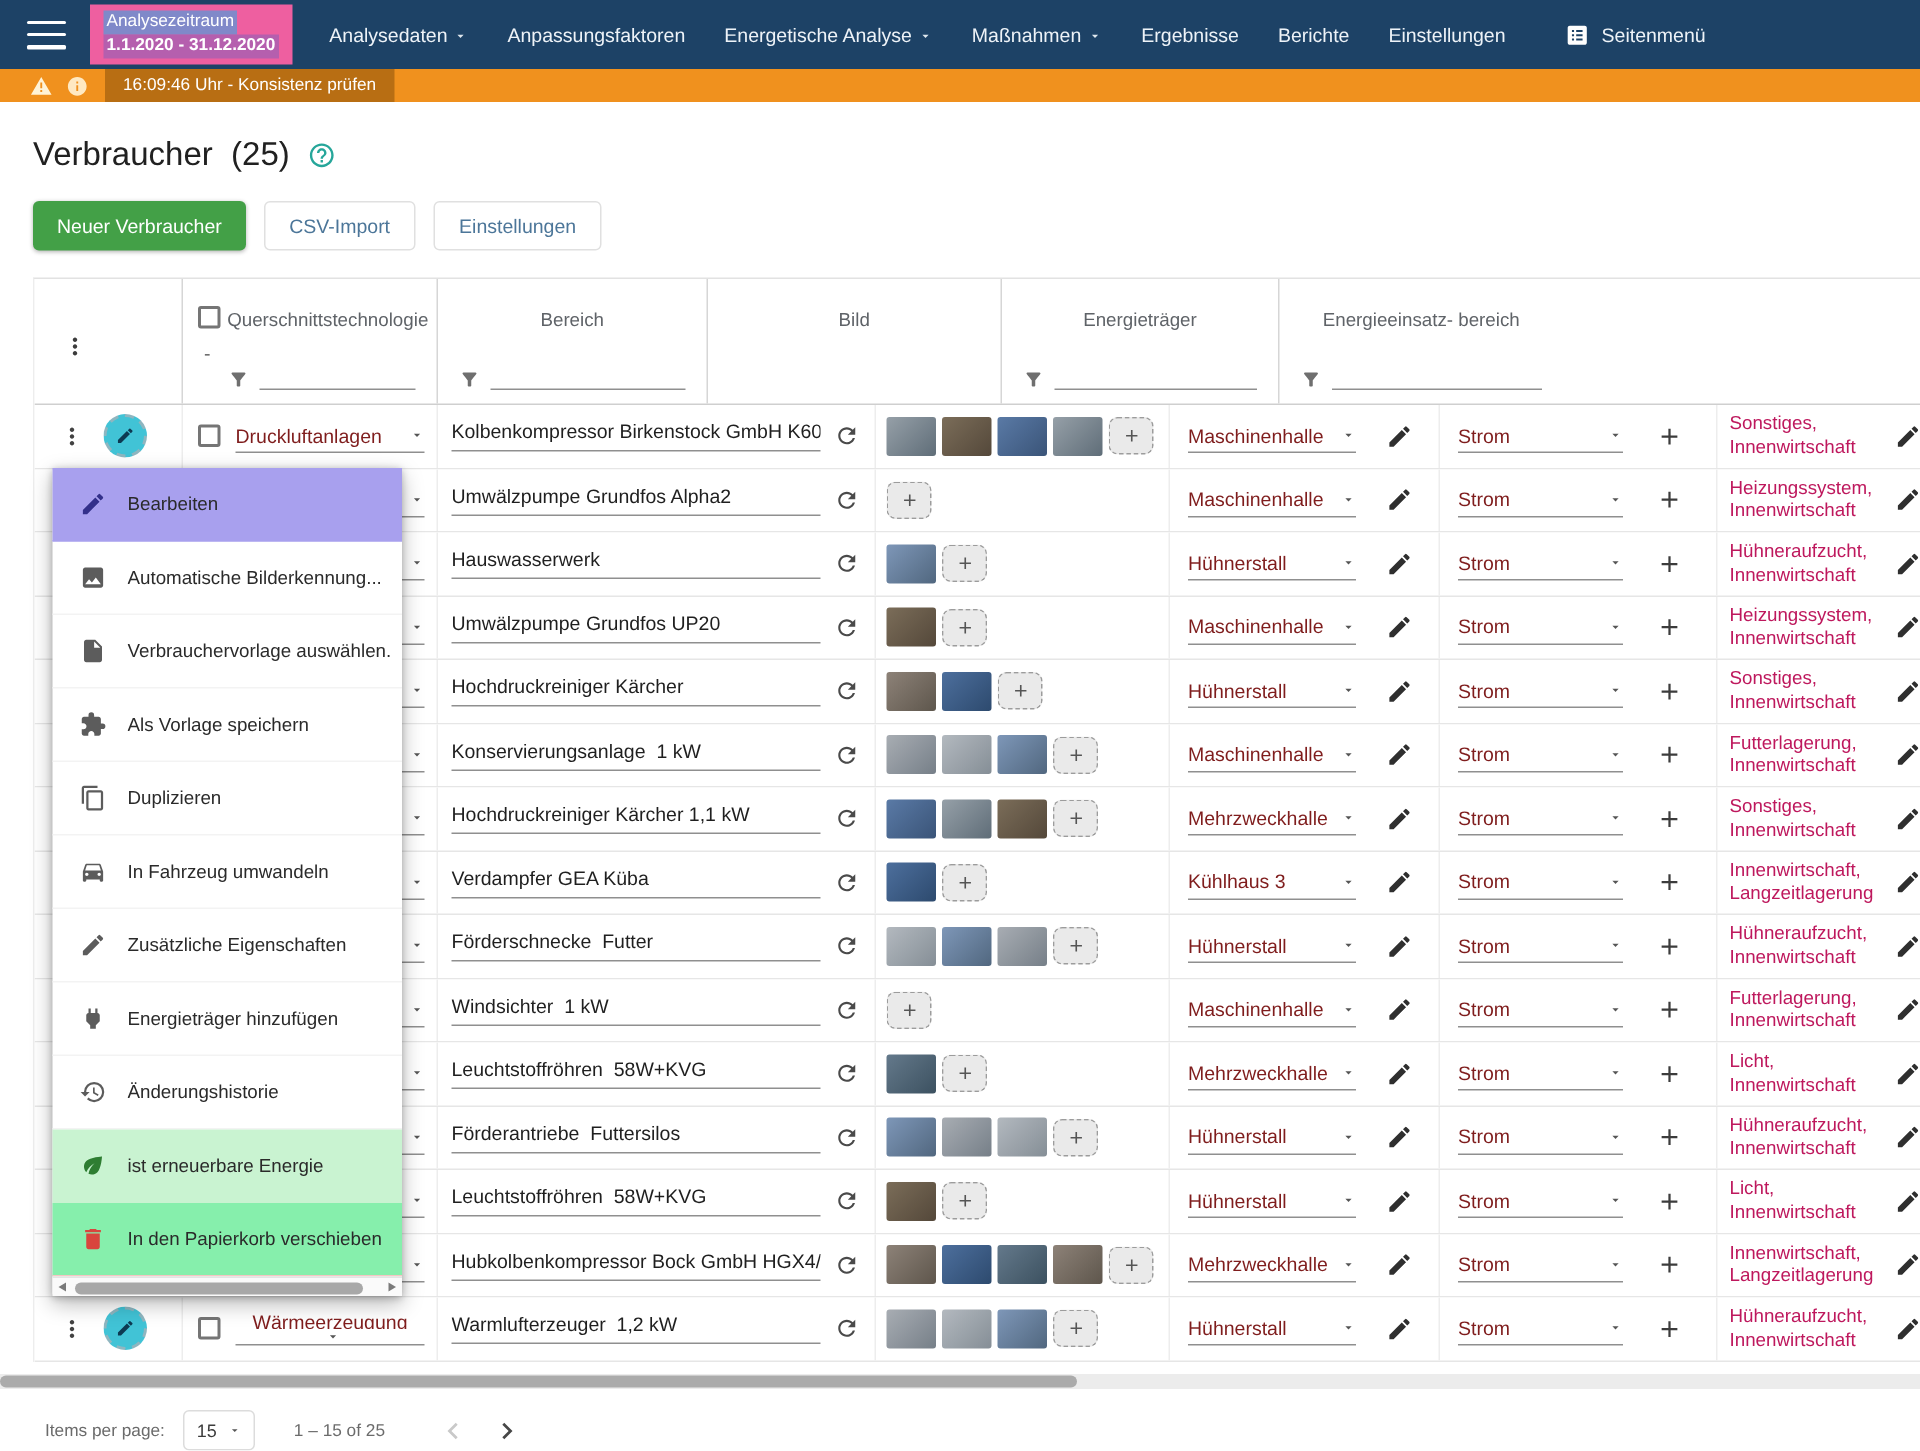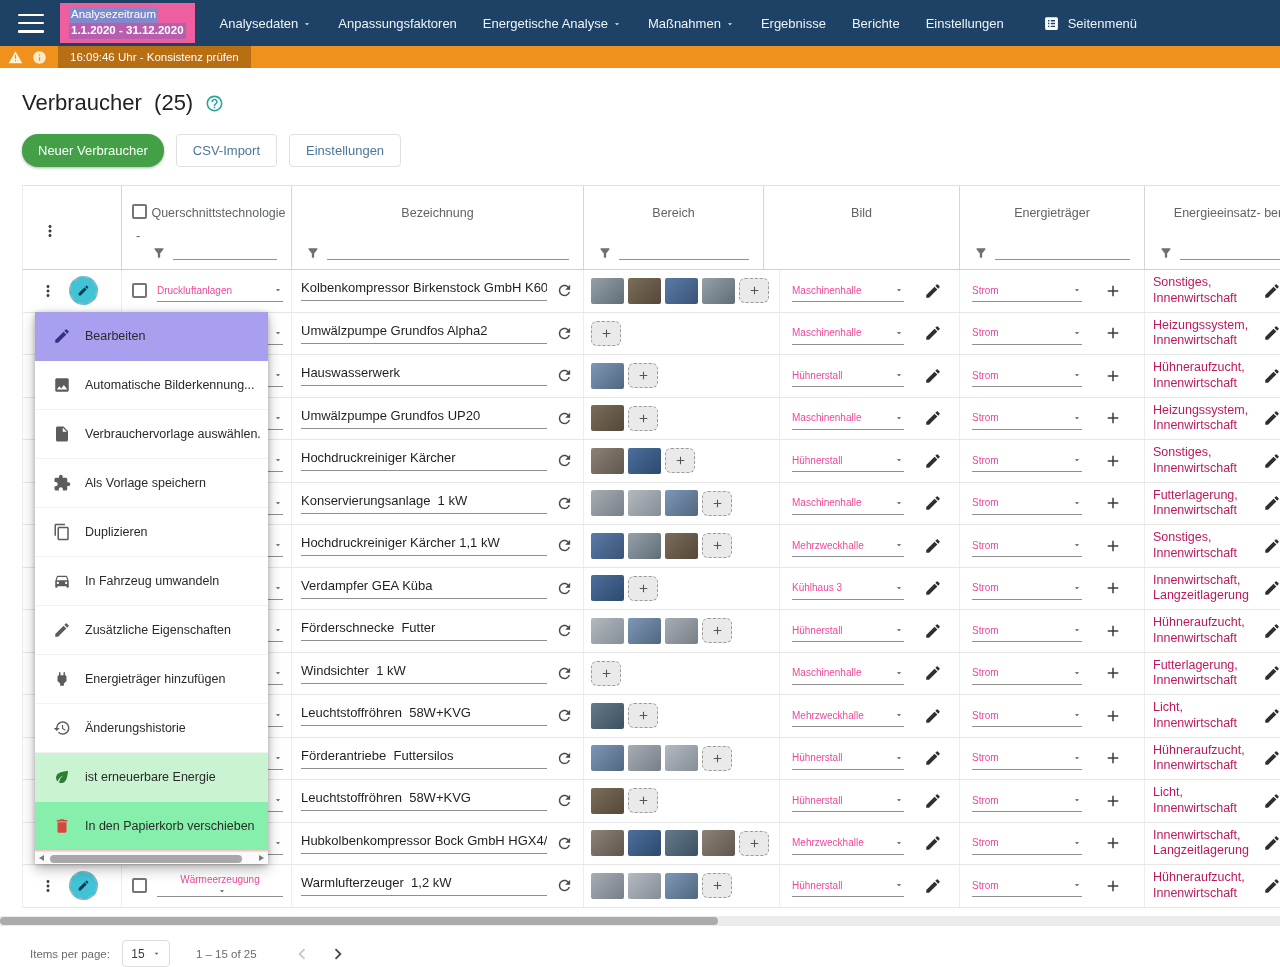--- a/index.html
+++ b/index.html
@@ -16,32 +16,32 @@
   .period-chip{background:#ee5fa0;padding:4px 9px;display:flex;flex-direction:column;line-height:1.35;margin-right:12px;cursor:pointer}
   .period-l1{font-size:11.5px;color:#fff;background:#8089c9;align-self:flex-start;padding:0 2px}
   .period-l2{font-size:11.5px;color:#fff;font-weight:bold;background:rgba(110,95,190,.45);padding:0 2px}
   .nav-items{display:flex;align-items:center;height:100%}
   .nav-item{display:flex;align-items:center;gap:4px;padding:0 13px;height:100%;color:#eef3f8;font-size:13px;cursor:pointer;white-space:nowrap}
   .caret{width:10px;height:10px;color:#dfe7ee;margin-top:2px}
   .side-menu-btn{display:flex;align-items:center;gap:8px;color:#eef3f8;font-size:13px;padding:0 14px;margin-left:12px;cursor:pointer}
   .sm-ic{width:17px;height:17px;color:#fff}
 
   
-  .alertbar{height:22px;background:#f0911e;display:flex;align-items:center;padding-left:8px;gap:9px;color:#fff}
+  .alertbar{height:22px;background:#f0911e;display:flex;align-items:center;padding-left:20px;gap:9px;color:#fff}
   .al-ic{width:15px;height:15px;color:#ffe9c2;cursor:pointer}
   .al-ic.warn{color:#fff3d6}
   .alert-chip{height:100%;background:rgba(80,45,0,.35);display:flex;align-items:center;padding:0 12px;font-size:11.5px;margin-left:2px;cursor:pointer;white-space:nowrap}
 
   
   .content{padding-left:22px;position:relative}
   .title-row{display:flex;align-items:center;gap:12px;margin-top:22px}
   h1{font-size:22px;font-weight:400;color:#212121;white-space:pre}
   .help-ic{width:19px;height:19px;color:#26a69a;cursor:pointer}
   .btn-row{display:flex;gap:12px;margin-top:18px}
-  .btn-green{background:#43a047;color:#fff;border:none;border-radius:16px;font-size:13px;padding:8px 16px;font-family:inherit;box-shadow:0 1px 3px rgba(0,0,0,.3);cursor:pointer}
+  .btn-green{background:#43a047;color:#fff;border:none;border-radius:4px;font-size:13px;padding:8px 16px;font-family:inherit;box-shadow:0 1px 3px rgba(0,0,0,.3);cursor:pointer}
   .btn-outline{background:#fff;color:#4c7699;border:1px solid #e0e0e0;border-radius:4px;font-size:13px;padding:8px 16px;font-family:inherit;cursor:pointer}
 
   
   .table-wrap{margin-top:18px;width:1258px;overflow:hidden;border-top:1px solid #e2e2e2;border-left:1px solid #ededed}
   .thead{display:flex;height:84px;border-bottom:1px solid #cfcfcf;width:1311px;background:#fff}
   .th{border-left:1px solid #d6d6d6;display:flex;flex-direction:column;position:relative;color:#5f6368;font-size:12.5px}
   .th:first-child{border-left:none}
   .th-label{text-align:center;padding:20px 4px 0;white-space:nowrap;overflow:hidden}
   .th-filter{margin-top:auto;display:flex;align-items:flex-end;padding:0 14px 9px}
   .th-filter.indent{padding-left:30px}
@@ -59,21 +59,21 @@
   .w-ctrl{width:98px}.w-tech{width:170px}.w-name{width:292px}.w-img{width:196px}
   .w-bereich{width:180px}.w-energy{width:185px}.w-einsatz{width:190px}
 
   .cell-ctrl{padding-left:16px;gap:12px}
   .kebab{width:18px;height:18px;color:#424242;cursor:pointer;flex:none}
   .edit-circle{width:29px;height:29px;border-radius:50%;background:#41c3d6;border:2px dashed #8fb6c0;display:flex;align-items:center;justify-content:center;cursor:pointer;flex:none}
   .pencil-sm{width:13px;height:13px;color:#0d3a52}
   .cell-tech{padding-left:10px;gap:10px}
   .cbx{width:15px;height:15px;border:2px solid #757575;border-radius:2px;background:#fff;cursor:pointer;flex:none}
   .msel{display:flex;align-items:center;border-bottom:1px solid #8f8f8f;height:23px;cursor:pointer;flex:none}
-  .msel-v{flex:1;font-size:10px;color:#ec4899;white-space:nowrap;overflow:hidden}
+  .msel-v{flex:1;font-size:13px;color:#7f1d1d;white-space:nowrap;overflow:hidden}
   .selcaret{width:10px;height:10px;color:#555;flex:none;margin-left:3px}
   .cell-name{padding:0 10px 0 9px}
   .name-input{flex:1;font-size:13px;color:#1f1f1f;border-bottom:1px solid #8f8f8f;height:21px;white-space:pre;overflow:hidden;cursor:text}
   .refresh{width:17px;height:17px;color:#4a4a4a;margin-left:9px;flex:none;cursor:pointer}
   .cell-img{padding-left:7px;gap:4px}
   .thumb{width:33px;height:26px;border-radius:2px;cursor:pointer;flex:none}
   .plus-chip{width:30px;height:25px;background:#eaeaea;border:1px dashed #9c9c9c;border-radius:6px;display:flex;align-items:center;justify-content:center;cursor:pointer;flex:none}
   .plus-sm{width:13px;height:13px;color:#555}
   .cell-bereich{padding-left:12px}
   .iconbtn{width:18px;height:18px;color:#2f2f2f;cursor:pointer;flex:none}
@@ -215,31 +215,20 @@
             <svg viewBox="0 0 24 24">
               <path fill="currentColor" d="M12 8c1.1 0 2-.9 2-2s-.9-2-2-2-2 .9-2 2 .9 2 2 2zm0 2c-1.1 0-2 .9-2 2s.9 2 2 2 2-.9 2-2-.9-2-2-2zm0 6c-1.1 0-2 .9-2 2s.9 2 2 2 2-.9 2-2-.9-2-2-2z"></path>
             </svg>
           </span>
         </div>
         <div class="th w-tech th-tech">
           <span class="cbx hdr-cbx"></span>
           <span class="hdr-dash">-</span>
           <span class="th-label">Querschnittstechnologie</span>
           <div class="th-filter indent">
-            <span class="icon funnel">
-              <svg viewBox="0 0 24 24">
-                <path fill="currentColor" d="M4.25 5.61C6.27 8.2 10 13 10 13v6c0 .55.45 1 1 1h2c.55 0 1-.45 1-1v-6s3.72-4.8 5.74-7.39A.998.998 0 0 0 18.95 4H5.04c-.83 0-1.3.95-.79 1.61z"></path>
-              </svg>
-            </span>
-            <span class="filter-line"></span>
-          </div>
-        </div>
-        <div class="th w-name">
-          <span class="th-label">Bezeichnung</span>
-          <div class="th-filter">
             <span class="icon funnel">
               <svg viewBox="0 0 24 24">
                 <path fill="currentColor" d="M4.25 5.61C6.27 8.2 10 13 10 13v6c0 .55.45 1 1 1h2c.55 0 1-.45 1-1v-6s3.72-4.8 5.74-7.39A.998.998 0 0 0 18.95 4H5.04c-.83 0-1.3.95-.79 1.61z"></path>
               </svg>
             </span>
             <span class="filter-line"></span>
           </div>
         </div>
         <div class="th w-bereich">
           <span class="th-label">Bereich</span>

